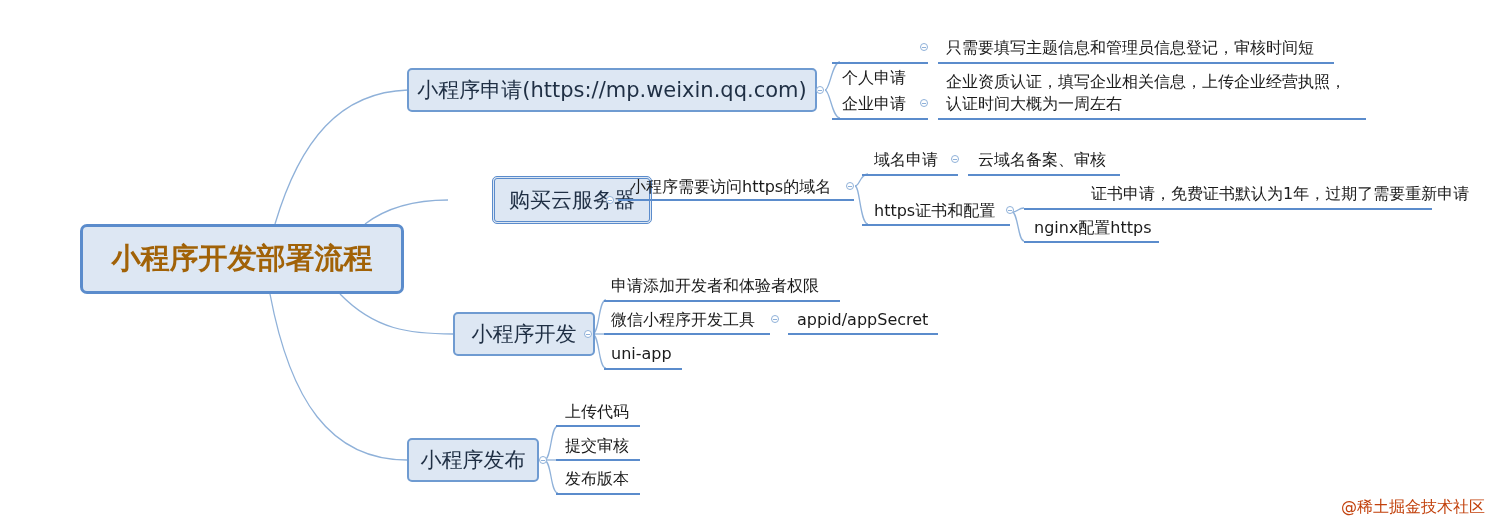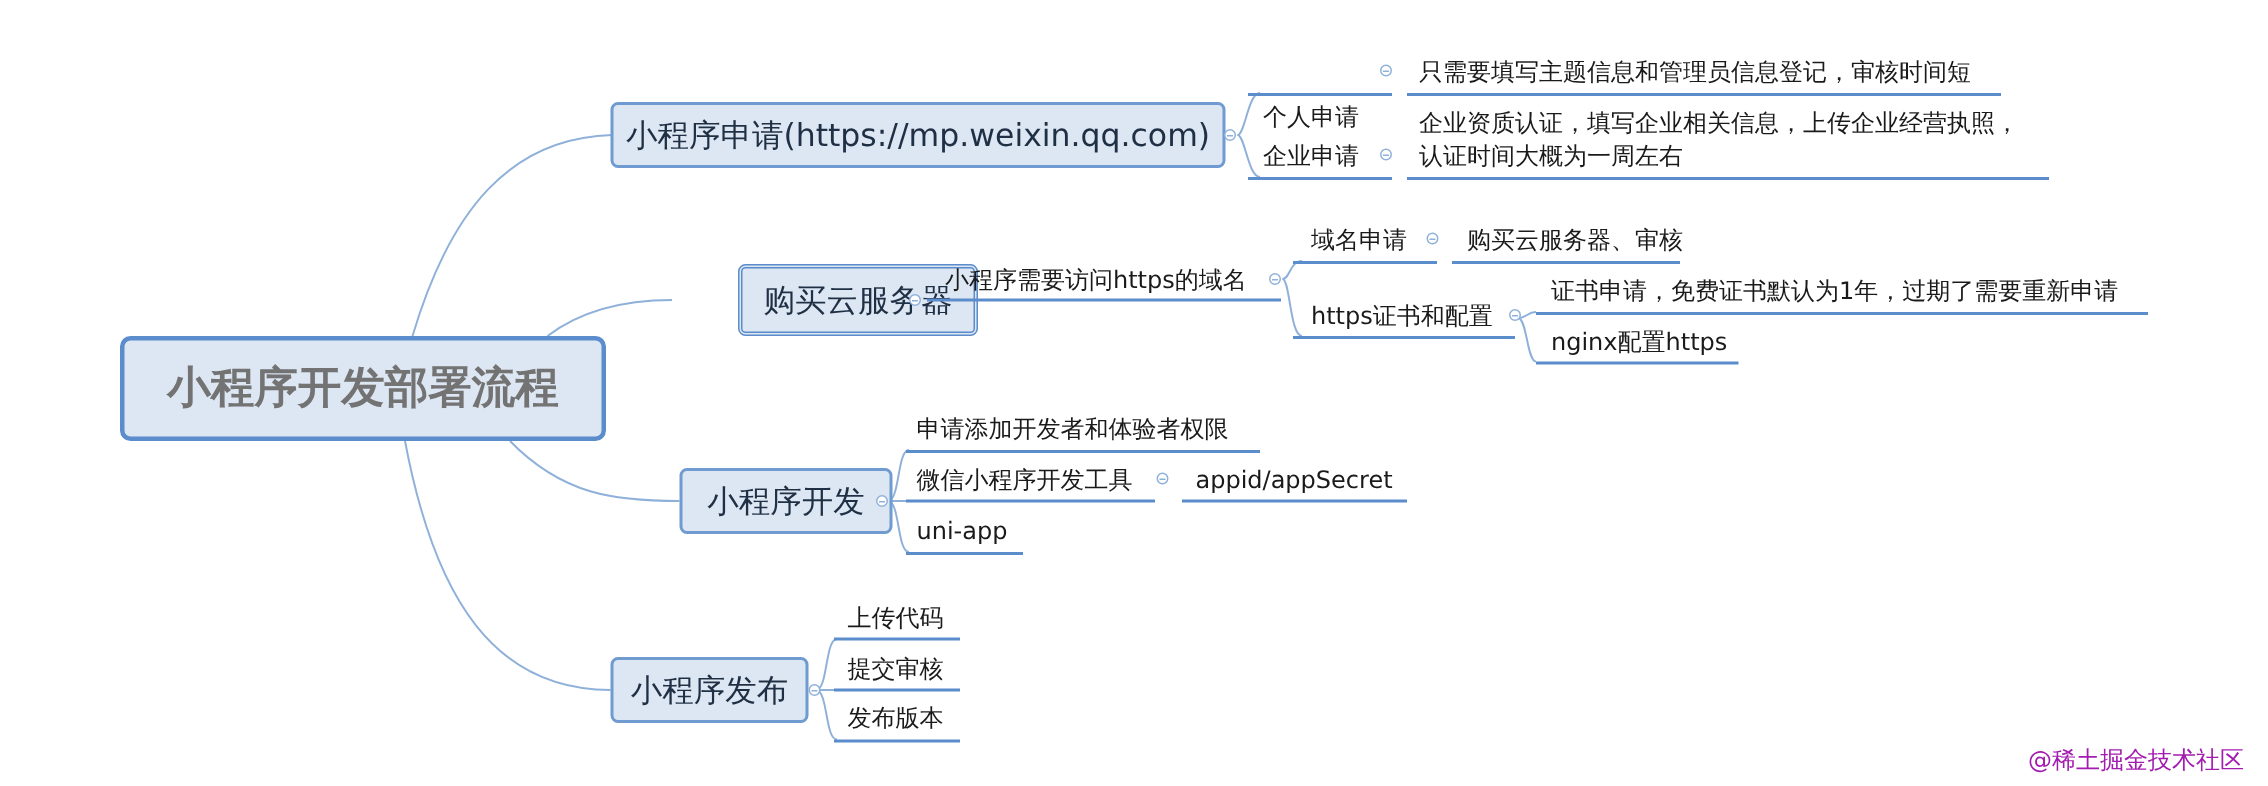--- a/index.html
+++ b/index.html
@@ -1,26 +1,26 @@
 <!DOCTYPE html>
 <html><head>
 <meta charset="utf-8">
 <style>
   html,body{margin:0;padding:0;background:#ffffff;}
   body{width:1512px;height:524px;position:relative;overflow:hidden;font-family:"DejaVu Sans","Liberation Sans",sans-serif;color:#222;}
   svg.lines{position:absolute;left:0;top:0;width:1512px;height:524px;}
   .node{position:absolute;box-sizing:border-box;background:#dde7f3;border:2px solid #6f9bd1;border-radius:5px;display:flex;align-items:center;justify-content:center;white-space:nowrap;color:#1f2f44;}
-  .root{left:80px;top:224px;width:324px;height:70px;border:3px solid #5b8ccc;border-radius:7px;font-size:29px;font-weight:bold;color:#737373;}
+  .root{left:80px;top:224px;width:324px;height:70px;border:3px solid #5b8ccc;border-radius:7px;font-size:29px;font-weight:bold;color:#a16207;}
   .l1{font-size:21px;}
   .l1.dbl{border:3px double #5b8ccc;margin-left:44px;}
   .txt{position:absolute;font-size:16px;white-space:nowrap;color:#1a1a1a;line-height:20px;}
   .ul{position:absolute;height:2px;background:#5b8ccc;}
   .coll{position:absolute;width:8px;height:8px;border:1px solid #8fb1d9;border-radius:50%;background:#fff;box-sizing:border-box;}
   .coll::after{content:"";position:absolute;left:1px;right:1px;top:3px;height:1px;background:#8fb1d9;}
-  .wm{position:absolute;right:16px;bottom:6px;font-size:16px;color:#a21caf;}
+  .wm{position:absolute;right:27px;bottom:6px;font-size:16px;color:#c2410c;}
 </style>
 </head>
 <body>
 
 <svg class="lines" viewBox="0 0 1512 524">
   <g fill="none" stroke="#8fb1d9" stroke-width="1.3">
 
     <path d="M275 224 C 300 140, 340 92, 408 90"></path>
     <path d="M365 224 C 390 205, 420 200, 448 200"></path>
     <path d="M340 294 C 375 330, 410 334, 453 334"></path>
@@ -69,27 +69,27 @@
     <span>购买云服务器</span>
   </div>
 <div class="coll" style="left:606px;top:196px;"></div>
 <div class="txt" style="left:630px;top:177px;">小程序需要访问https的域名</div>
 <div class="ul" style="left:618px;top:199px;width:236px;"></div>
 <div class="coll" style="left:846px;top:182px;"></div>
 
 <div class="txt" style="left:874px;top:150px;">域名申请</div>
 <div class="ul" style="left:862px;top:174px;width:96px;"></div>
 <div class="coll" style="left:951px;top:155px;"></div>
-<div class="txt" style="left:978px;top:150px;">购买云服务器、审核</div>
+<div class="txt" style="left:978px;top:150px;">云域名备案、审核</div>
 <div class="ul" style="left:968px;top:174px;width:152px;"></div>
 
 <div class="txt" style="left:874px;top:201px;">https证书和配置</div>
 <div class="ul" style="left:862px;top:224px;width:148px;"></div>
 <div class="coll" style="left:1006px;top:206px;"></div>
-<div class="txt" style="left:1034px;top:184px;">证书申请，免费证书默认为1年，过期了需要重新申请</div>
+<div class="txt" style="left:1091px;top:184px;">证书申请，免费证书默认为1年，过期了需要重新申请</div>
 <div class="ul" style="left:1024px;top:208px;width:408px;"></div>
 <div class="txt" style="left:1034px;top:218px;">nginx配置https</div>
 <div class="ul" style="left:1024px;top:241px;width:135px;"></div>
 
 <div class="node l1" style="left:453px;top:312px;width:142px;height:44px;">
     <span>小程序开发</span>
   </div>
 <div class="coll" style="left:584px;top:330px;"></div>
 <div class="txt" style="left:611px;top:276px;">申请添加开发者和体验者权限</div>
 <div class="ul" style="left:604px;top:300px;width:236px;"></div>

